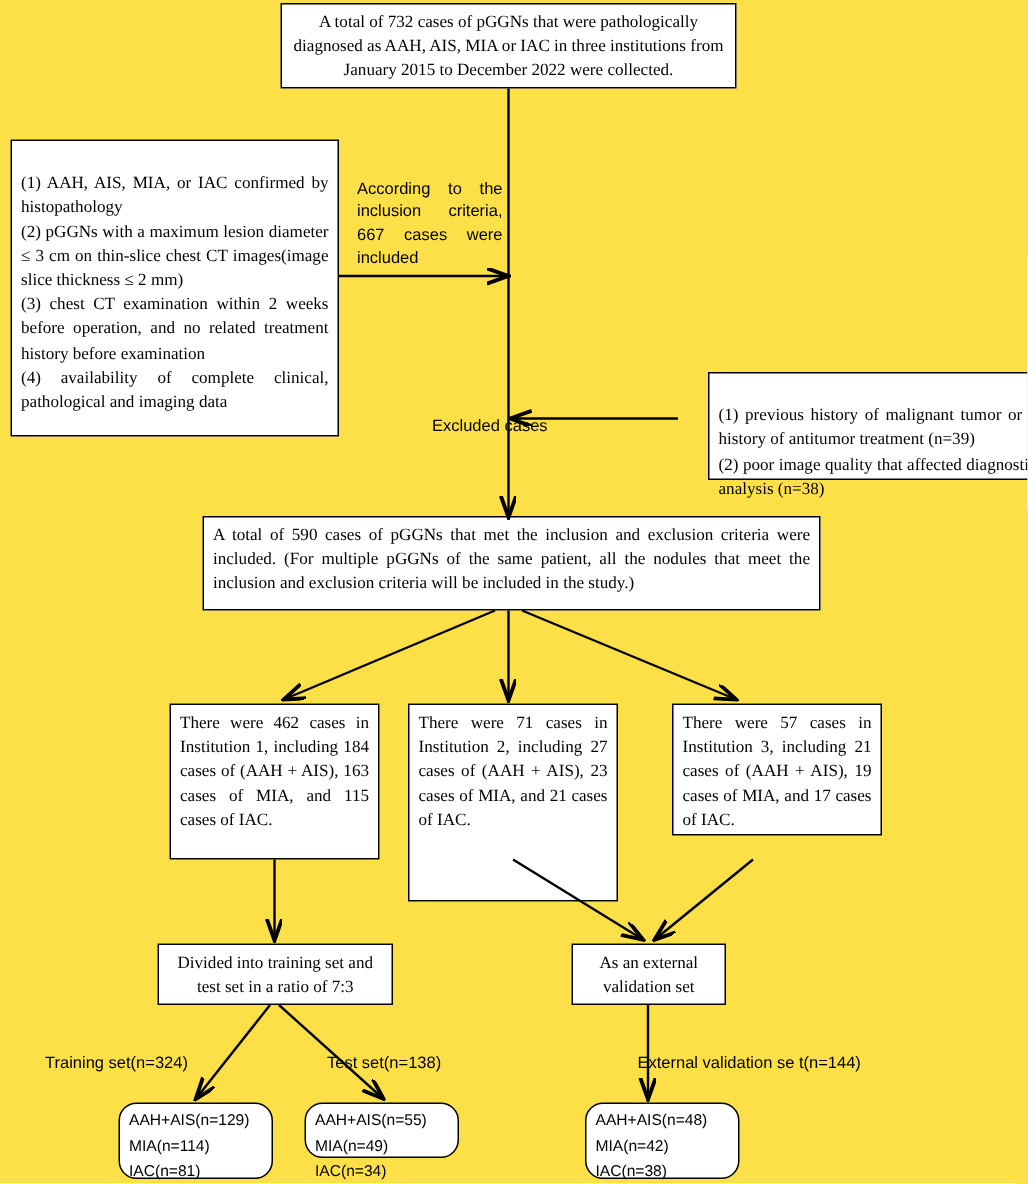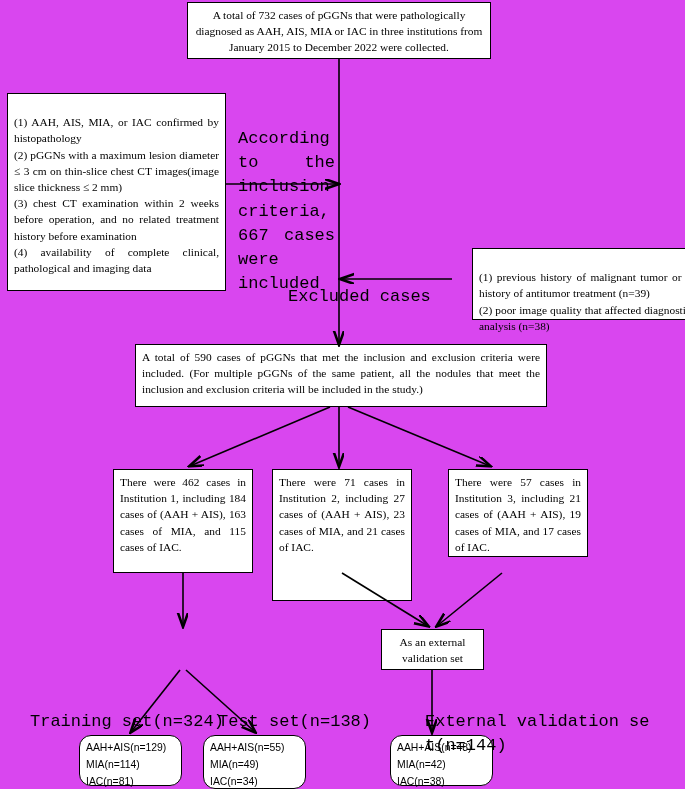--- a/index.html
+++ b/index.html
@@ -4,21 +4,21 @@
 <style>
   html, body {
     margin: 0;
     padding: 0;
     background: #ffffff;
   }
   #page {
     position: relative;
     width: 685px;
     height: 789px;
-    background: #d946ef;
+    background: #fde047;
     overflow: hidden;
     font-family: "Liberation Serif", "DejaVu Serif", serif;
     color: #000000;
   }
   .box {
     position: absolute;
     box-sizing: border-box;
     border: 1.6px solid #000;
     background: #fff;
     padding: 4px 6px;
@@ -39,22 +39,22 @@
   .sans {
     font-family: "Liberation Sans", "DejaVu Sans", sans-serif;
     font-size: 10.4px;
     line-height: 1.62;
     text-align: left;
     text-align-last: left;
     border-radius: 12px;
   }
   .label {
     position: absolute;
-    font-family: Liberation Mono, monospace;
-    font-size: 17px;
+    font-family: Liberation Sans, sans-serif;
+    font-size: 11px;
     line-height: 1.42;
     color: #000;
     white-space: pre-line;
   }
   svg.arrows {
     position: absolute;
     left: 0;
     top: 0;
     width: 685px;
     height: 789px;
@@ -96,32 +96,35 @@
   </div>
 
   <div class="box" style="left:272px; top:469px; width:140px; height:132px;">
     <p>There were 71 cases in Institution 2, including 27 cases of (AAH + AIS), 23 cases of MIA, and 21 cases of IAC.</p>
   </div>
 
   <div class="box" style="left:448px; top:469px; width:140px; height:88px;">
     <p>There were 57 cases in Institution 3, including 21 cases of (AAH + AIS), 19 cases of MIA, and 17 cases of IAC.</p>
   </div>
 
+  <div class="box center" style="left:105px; top:629px; width:157px; height:41px;">
+    <p>Divided into training set and test set in a ratio of 7:3</p>
+  </div>
 
   <div class="box center" style="left:381px; top:629px; width:103px; height:41px;">
     <p>As an external validation set</p>
   </div>
 
   <div class="box sans" style="left:79px; top:735px; width:103px; height:51px;">
     <p>AAH+AIS(n=129)</p>
     <p>MIA(n=114)</p>
     <p>IAC(n=81)</p>
   </div>
 
-  <div class="box sans" style="left:203px; top:735px; width:103px; height:54px;">
+  <div class="box sans" style="left:203px; top:735px; width:103px; height:37px;">
     <p>AAH+AIS(n=55)</p>
     <p>MIA(n=49)</p>
     <p>IAC(n=34)</p>
   </div>
 
   <div class="box sans" style="left:390px; top:735px; width:103px; height:51px;">
     <p>AAH+AIS(n=48)</p>
     <p>MIA(n=42)</p>
     <p>IAC(n=38)</p>
   </div>

